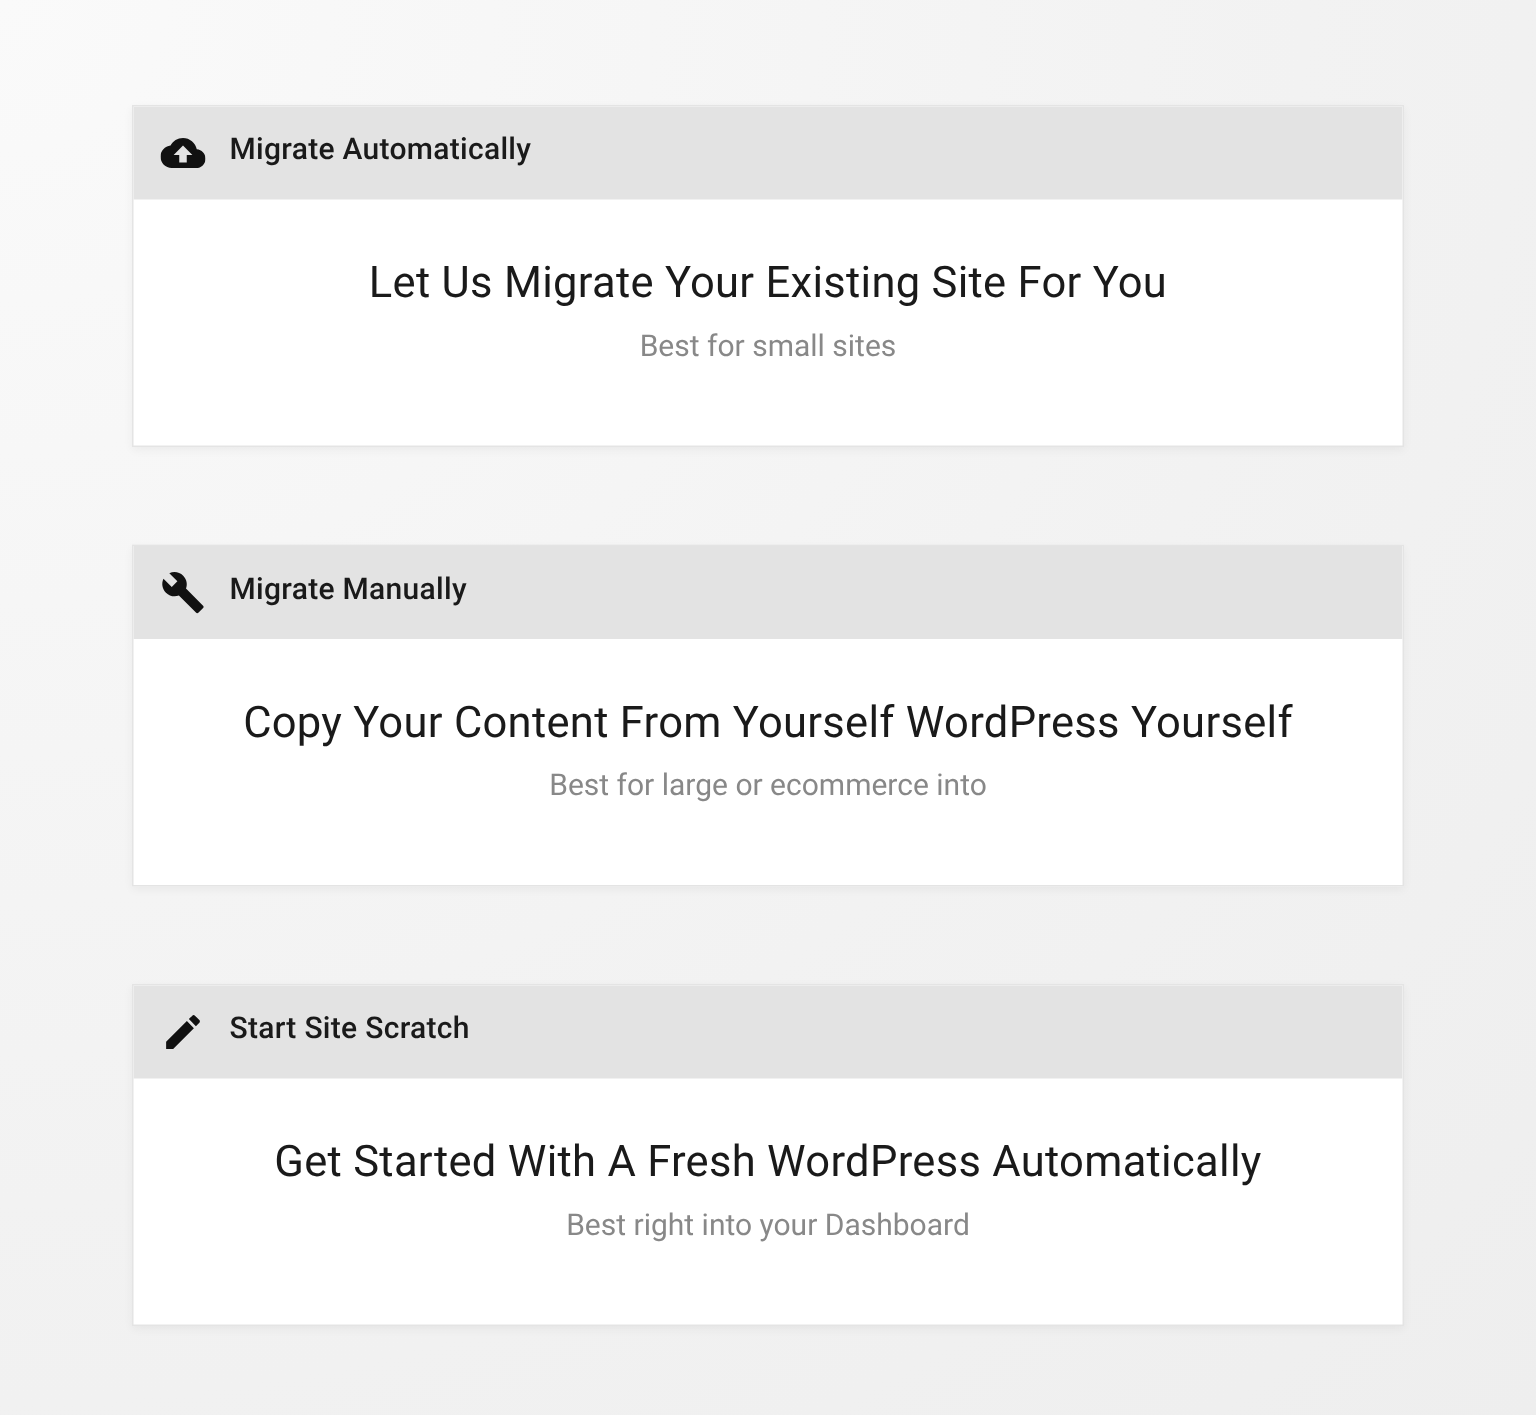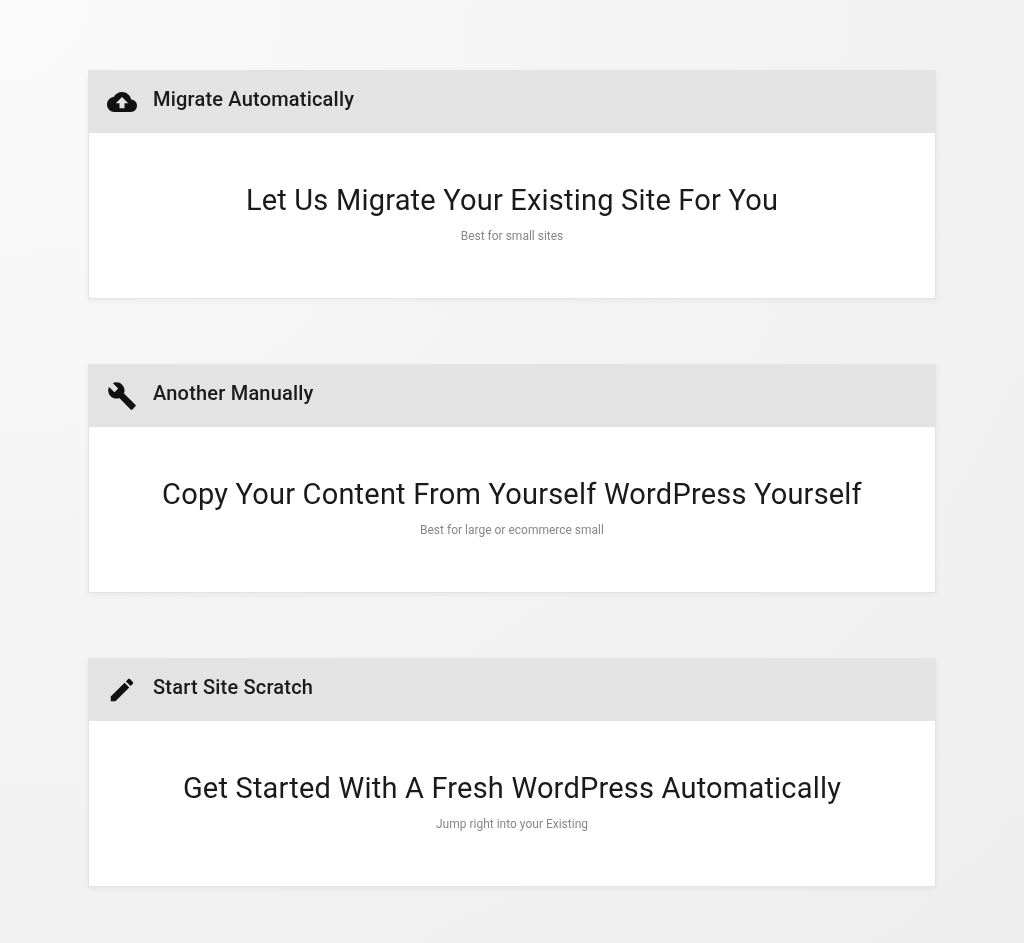--- a/index.html
+++ b/index.html
@@ -46,32 +46,32 @@
       height: 30px;
       fill: #111;
     }
     .card-header .label {
       font-size: 20px;
       font-weight: 500;
       color: #1a1a1a;
       letter-spacing: 0.2px;
     }
     .card-body {
-      padding: 50px 30px 55px 30px;
+      padding: 39px 30px 55px 30px;
       text-align: center;
     }
     .card-body .title {
       font-size: 29px;
       font-weight: 400;
       color: #1a1a1a;
       margin-bottom: 12px;
       letter-spacing: 0.2px;
     }
     .card-body .subtitle {
-      font-size: 12px;
+      font-size: 20px;
       color: #888;
       font-weight: 400;
     }
   </style>
 </head>
 <body>
 
 <div class="cards-wrap">
 
   <div class="card">
@@ -89,36 +89,36 @@
     </div>
   </div>
 
   <div class="card">
     <div class="card-header">
       <span class="icon">
         <svg viewBox="0 0 24 24">
             <path d="M22.7 19l-9.1-9.1c.9-2.3.4-5-1.5-6.9-2-2-5-2.4-7.4-1.3L9 6 6 9 1.6 4.7C.4 7.1.9 10.1 2.9 12.1c1.9 1.9 4.6 2.4 6.9 1.5l9.1 9.1c.4.4 1 .4 1.4 0l2.3-2.3c.5-.4.5-1.1.1-1.4z"></path>
           </svg>
       </span>
-      <span class="label">Another Manually</span>
+      <span class="label">Migrate Manually</span>
     </div>
     <div class="card-body">
       <div class="title">Copy Your Content From Yourself WordPress Yourself</div>
-      <div class="subtitle">Best for large or ecommerce small</div>
+      <div class="subtitle">Best for large or ecommerce into</div>
     </div>
   </div>
 
   <div class="card">
     <div class="card-header">
       <span class="icon">
         <svg viewBox="0 0 24 24">
             <path d="M3 17.25V21h3.75L17.81 9.94l-3.75-3.75L3 17.25zM20.71 7.04c.39-.39.39-1.02 0-1.41l-2.34-2.34c-.39-.39-1.02-.39-1.41 0l-1.83 1.83 3.75 3.75 1.83-1.83z"></path>
           </svg>
       </span>
       <span class="label">Start Site Scratch</span>
     </div>
     <div class="card-body">
       <div class="title">Get Started With A Fresh WordPress Automatically</div>
-      <div class="subtitle">Jump right into your Existing</div>
+      <div class="subtitle">Best right into your Dashboard</div>
     </div>
   </div>
 
 </div>
 
 </body></html>

